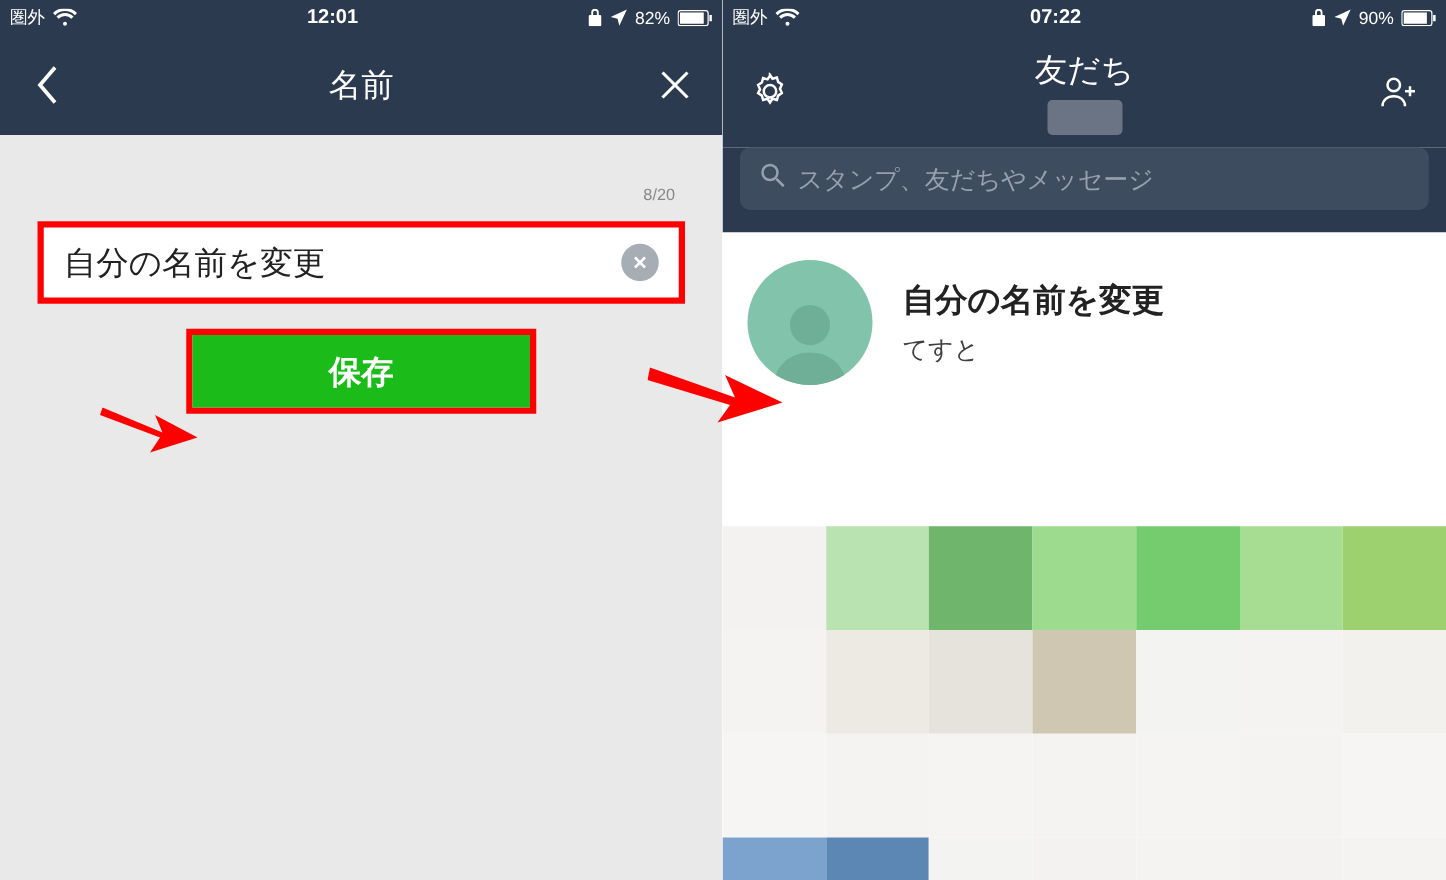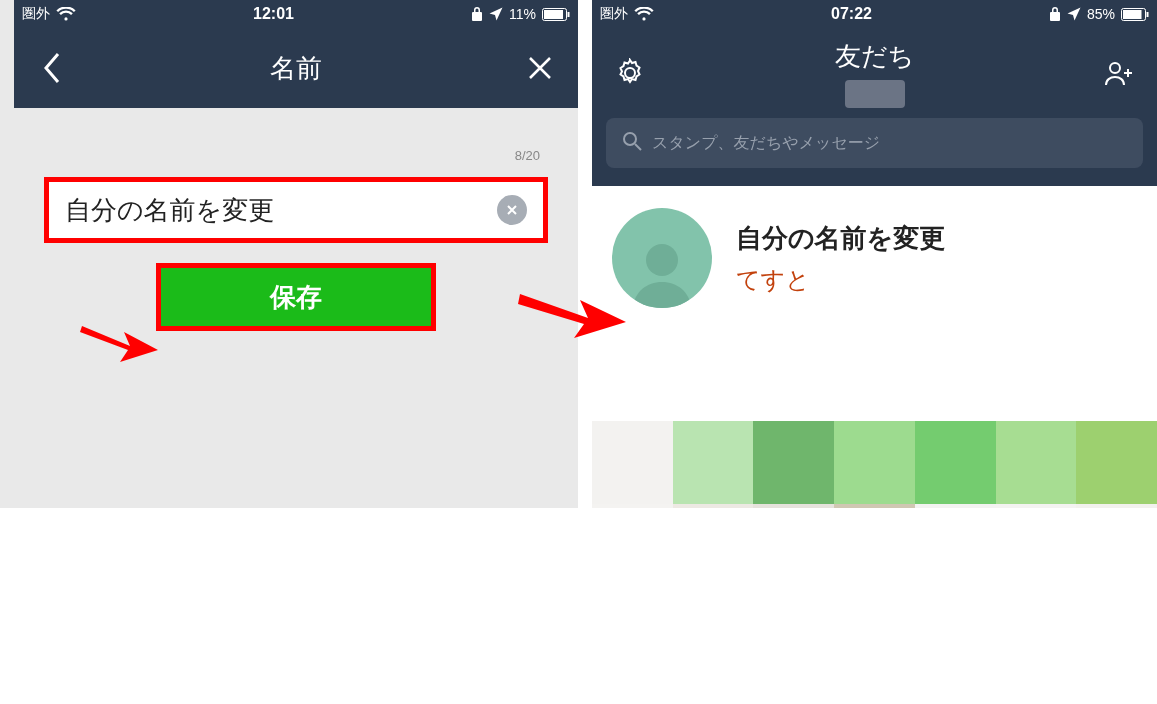--- a/index.html
+++ b/index.html
@@ -7,23 +7,22 @@
       font-family: -apple-system, "Hiragino Sans", "Hiragino Kaku Gothic ProN", sans-serif;
       background: #fff;
       width: 1157px;
       height: 704px;
       display: flex;
       position: relative;
       overflow: hidden;
     }
     .screen {
       position: relative;
-      height: 508px;
+      height: 704px;
       overflow: hidden;
-      padding-left: 14px;
     }
     .screen-left { width: 578px; background: #e9e9e9; }
     .screen-right { width: 579px; background: #fff; }
 
     
     .statusbar {
       height: 28px;
       background: #2b3a4f;
       color: #fff;
       display: flex;
@@ -116,21 +115,21 @@
       padding: 0 14px 18px 14px;
     }
     .searchbar {
       background: #3e4c60;
       border-radius: 8px;
       height: 50px;
       display: flex;
       align-items: center;
       padding: 0 16px;
       color: #a7adb5;
-      font-size: 16px;
+      font-size: 20px;
       gap: 10px;
     }
     .searchbar .search-text { color: #97a0ad; }
 
     .profile-row {
       display: flex;
       align-items: center;
       padding: 22px 20px 30px 20px;
       gap: 24px;
       background:#fff;
@@ -138,21 +137,21 @@
     .avatar {
       width: 100px; height: 100px;
       border-radius: 50%;
       background: #82c3ab;
       position: relative;
       overflow: hidden;
       flex-shrink: 0;
     }
     .avatar svg { position:absolute; bottom:-6px; left:50%; transform:translateX(-50%); }
     .profile-text .p-name { font-size: 26px; font-weight: 700; color:#222; margin-bottom:8px;}
-    .profile-text .p-sub { font-size: 24px; color: #c2410c; }
+    .profile-text .p-sub { font-size: 20px; color: #404040; }
 
     .mosaic {
       display: grid;
       grid-template-columns: repeat(7, 1fr);
       grid-auto-rows: 83px;
     }
     .mosaic div { }
   </style>
 </head>
 <body>
@@ -172,21 +171,21 @@
       <span class="lock-icon">
         <svg width="12" height="14" viewBox="0 0 12 14">
             <path fill="#fff" d="M6 0a3 3 0 00-3 3v2H2a1 1 0 00-1 1v7a1 1 0 001 1h8a1 1 0 001-1V6a1 1 0 00-1-1H9V3a3 3 0 00-3-3zm-1.5 5V3a1.5 1.5 0 013 0v2h-3z"></path>
           </svg>
       </span>
       <span class="location-icon">
         <svg width="14" height="14" viewBox="0 0 14 14">
             <path fill="#fff" d="M13.5.5L.5 6.5l5.5 1.5 1.5 5.5 6-13z"></path>
           </svg>
       </span>
-      <span>11%</span>
+      <span>82%</span>
       <span class="battery-icon">
         <svg width="28" height="13" viewBox="0 0 28 13">
             <rect x="0.5" y="0.5" width="24" height="12" rx="2" fill="none" stroke="#fff"></rect>
             <rect x="2" y="2" width="19" height="9" fill="#fff"></rect>
             <rect x="25.5" y="4" width="2" height="5" fill="#fff"></rect>
           </svg>
       </span>
     </div>
   </div>
 
@@ -247,21 +246,21 @@
       <span class="lock-icon">
         <svg width="12" height="14" viewBox="0 0 12 14">
             <path fill="#fff" d="M6 0a3 3 0 00-3 3v2H2a1 1 0 00-1 1v7a1 1 0 001 1h8a1 1 0 001-1V6a1 1 0 00-1-1H9V3a3 3 0 00-3-3zm-1.5 5V3a1.5 1.5 0 013 0v2h-3z"></path>
           </svg>
       </span>
       <span class="location-icon">
         <svg width="14" height="14" viewBox="0 0 14 14">
             <path fill="#fff" d="M13.5.5L.5 6.5l5.5 1.5 1.5 5.5 6-13z"></path>
           </svg>
       </span>
-      <span>85%</span>
+      <span>90%</span>
       <span class="battery-icon">
         <svg width="28" height="13" viewBox="0 0 28 13">
             <rect x="0.5" y="0.5" width="24" height="12" rx="2" fill="none" stroke="#fff"></rect>
             <rect x="2" y="2" width="18.5" height="9" fill="#fff"></rect>
             <rect x="25.5" y="4" width="2" height="5" fill="#fff"></rect>
           </svg>
       </span>
     </div>
   </div>
 

